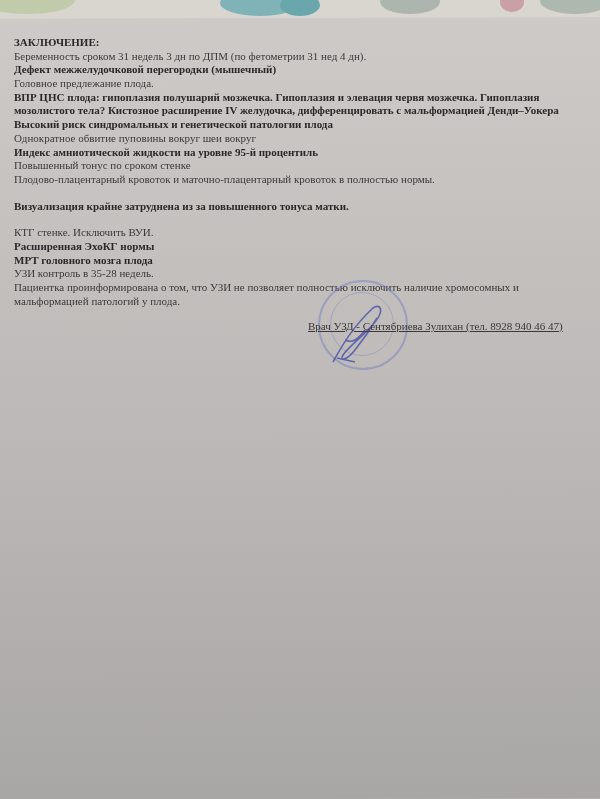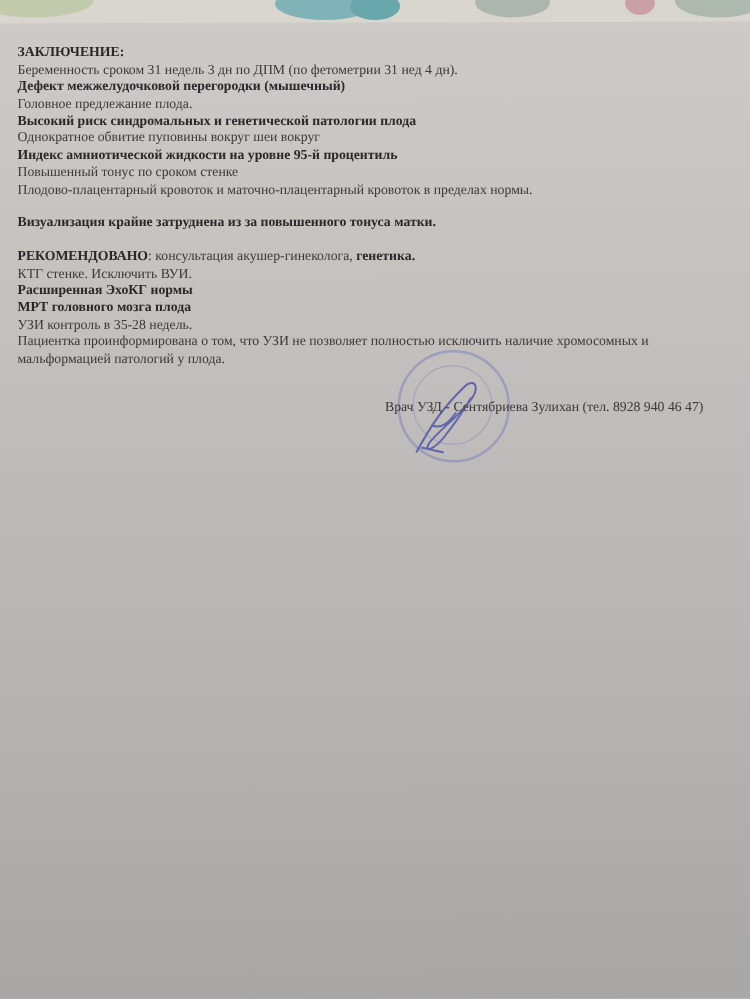--- a/index.html
+++ b/index.html
@@ -20,21 +20,21 @@
   }
   .content {
     position: absolute; left: 14px; top: 36px; width: 586px;
     color: #2f2d2d; font-size: 11px; line-height: 13.7px;
     white-space: nowrap;
   }
   .line { display: block; height: 13.7px; }
   .b { font-weight: bold; color: #2a2828; }
   .r { color: #3b3939; }
   .gap { height: 13px; }
-  .signature-line { position: absolute; left: 308px; top: 320px; font-size: 11px; color: #3a3838; white-space: nowrap; }
+  .signature-line { position: absolute; left: 308px; top: 320px; font-size: 11px; color: #3a3838; white-space: nowrap; text-decoration: underline; }
   .stamp {
     position: absolute; left: 318px; top: 280px; width: 86px; height: 86px;
     border: 2px solid rgba(110, 120, 190, 0.45); border-radius: 50%;
   }
   .stamp::after {
     content: ""; position: absolute; left: 10px; top: 10px; width: 62px; height: 62px;
     border: 1px solid rgba(110, 120, 190, 0.35); border-radius: 50%;
   }
   .sig { position: absolute; left: 325px; top: 300px; width: 70px; height: 70px; }
 </style>
@@ -50,29 +50,30 @@
   <div class="blob" style="left:540px;top:-12px;width:70px;height:26px;background:#8fa39a;opacity:.6"></div>
 </div>
 
 <div class="paper"></div>
 
 <div class="content">
   <span class="line b">ЗАКЛЮЧЕНИЕ:</span>
   <span class="line r">Беременность  сроком 31 недель 3 дн по ДПМ (по фетометрии 31 нед 4 дн).</span>
   <span class="line b">Дефект межжелудочковой перегородки (мышечный)</span>
   <span class="line r">Головное предлежание плода.</span>
+  <span class="line b">ВПР ЦНС плода: гипоплазия полушарий мозжечка. Гипоплазия и элевация червя мозжечка. Гипоплазия</span>
+  <span class="line b">мозолистого тела? Кистозное расширение IV желудочка, дифференцировать с мальформацией Денди–Уокера</span>
   <span class="line b">Высокий риск синдромальных и генетической патологии плода</span>
   <span class="line r">Однократное обвитие пуповины вокруг шеи вокруг</span>
   <span class="line b">Индекс амниотической жидкости на уровне 95-й процентиль</span>
   <span class="line r">Повышенный тонус по сроком стенке</span>
-  <span class="line r">Плодово-плацентарный кровоток и маточно-плацентарный кровоток в пределах нормы.</span>
+  <span class="line r">Плодово-плацентарный кровоток и маточно-плацентарный кровоток в полностью нормы.</span>
   <span class="line gap"></span>
   <span class="line b">Визуализация  крайне затруднена  из за повышенного тонуса матки.</span>
   <span class="line gap"></span>
-  <span class="line r"><span class="b">РЕКОМЕНДОВАНО</span><span>: консультация акушер-гинеколога, </span><span class="b">генетика.</span></span>
   <span class="line r">КТГ стенке. Исключить ВУИ.</span>
   <span class="line b">Расширенная ЭхоКГ нормы</span>
   <span class="line b">МРТ головного мозга плода</span>
   <span class="line r">УЗИ контроль в 35-28 недель.</span>
   <span class="line r">Пациентка проинформирована о том, что УЗИ не позволяет полностью исключить наличие хромосомных и</span>
   <span class="line r">мальформацией патологий у плода.</span>
 </div>
 
 <div class="stamp"></div>
 <svg class="sig" viewBox="0 0 70 70">

